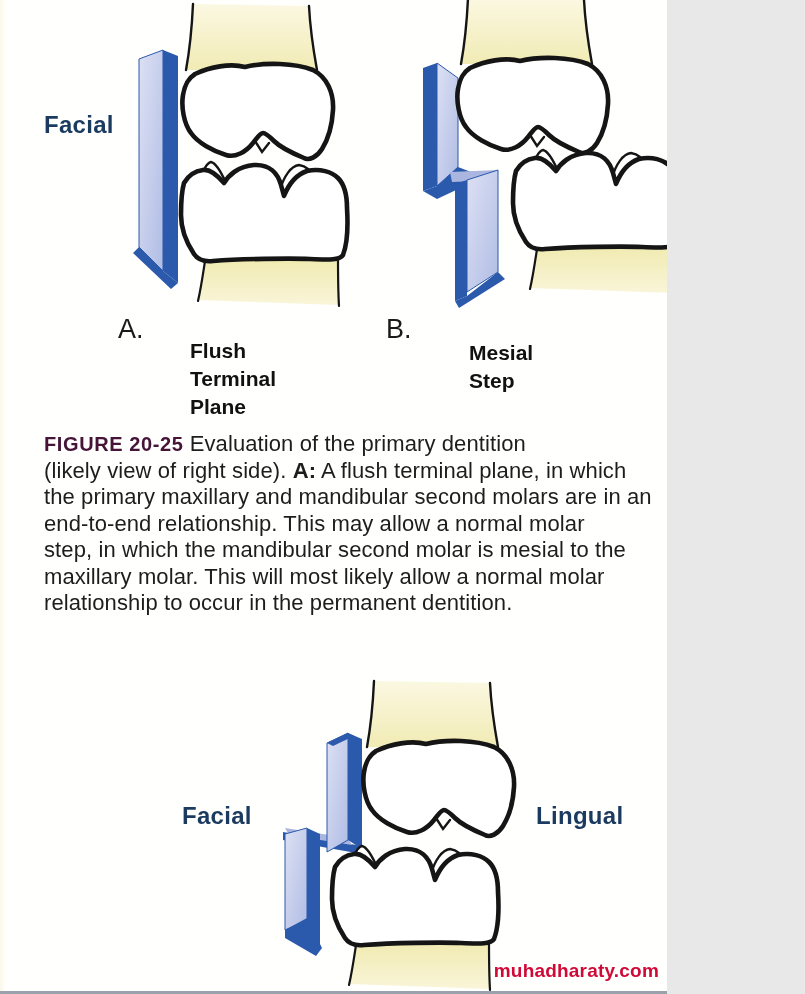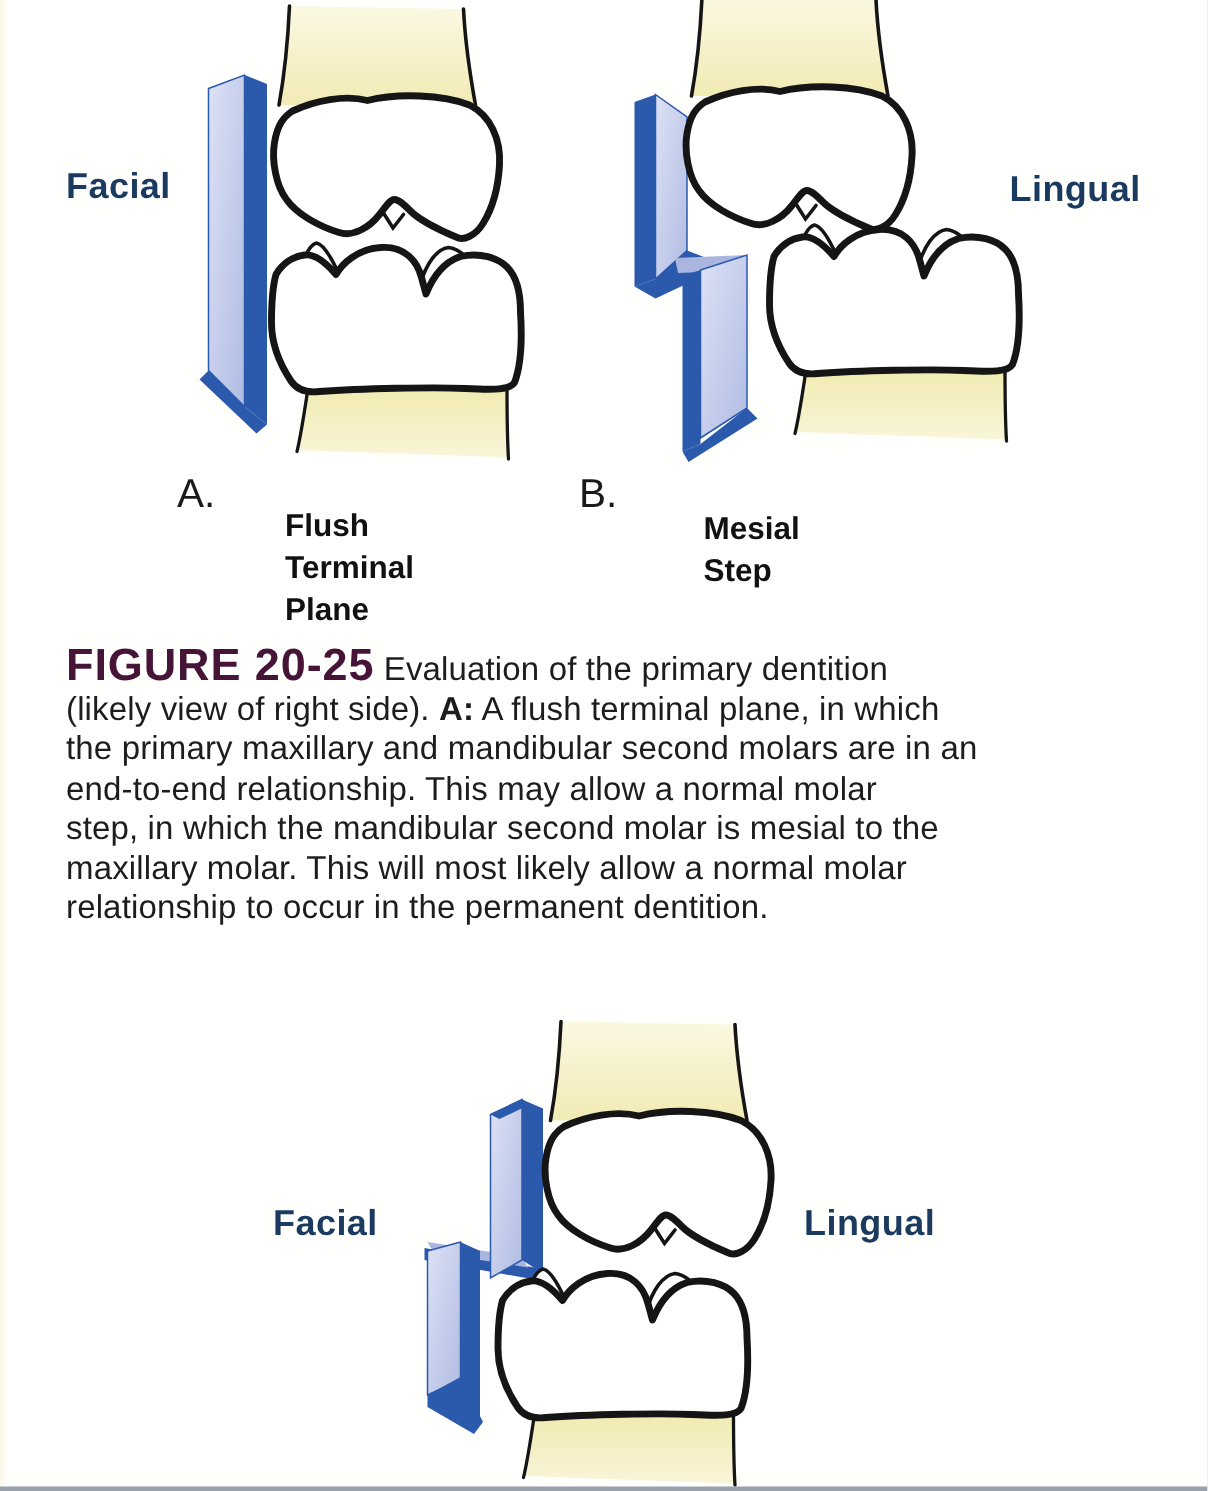--- a/index.html
+++ b/index.html
@@ -1,29 +1,29 @@
 <!DOCTYPE html>
 <html><head>
 <meta charset="utf-8">
 <style>
   html,body{margin:0;padding:0;background:#e8e8e8;}
   .page{
-    position:relative;width:805px;height:994px;overflow:hidden;
+    position:relative;width:667px;height:994px;overflow:hidden;
     background:linear-gradient(90deg,#fbf8e9 0px,#fffffd 6px);
     font-family:"Liberation Sans",sans-serif;
   }
   .side-label{position:absolute;font-weight:700;font-size:24px;color:#1b3a5f;letter-spacing:.3px;}
   .letter-label{position:absolute;font-size:27px;color:#1a1a1a;font-weight:400;}
   .diagram-label{
     position:absolute;font-weight:700;font-size:21px;color:#111;
     text-align:left;line-height:28px;white-space:pre-line;width:120px;
   }
   .caption{position:absolute;left:44px;top:431px;width:730px;color:#1d1d1d;}
   .caption div{font-size:22px;line-height:26.5px;white-space:nowrap;letter-spacing:.1px;}
-  .cap-fig{font-weight:700;color:#451437;font-size:30px;letter-spacing:.6px;}
+  .cap-fig{font-weight:700;color:#451437;font-size:20px;letter-spacing:.6px;}
   .cap-b{font-weight:700;}
   .watermark{position:absolute;right:8px;top:960px;font-weight:700;font-size:19px;color:#d00a38;letter-spacing:.2px;}
   .bottom-line{position:absolute;left:0;right:0;bottom:0;height:3px;background:#9aa1ab;}
   .art{position:absolute;left:0;top:0;}
 </style>
 </head>
 <body>
 
 <div class="page">
 
@@ -118,14 +118,15 @@
       <div><span>the primary maxillary and mandibular second molars are in an</span></div>
       <div><span>end-to-end relationship. This may allow a normal molar</span></div>
       <div><span>step, in which the mandibular second molar is mesial to the</span></div>
       <div><span>maxillary molar. This will most likely allow a normal molar</span></div>
       <div><span>relationship to occur in the permanent dentition.</span></div>
     </div>
 
   <div class="side-label" style="left:182px;top:802px">Facial</div>
   <div class="side-label" style="left:536px;top:802px">Lingual</div>
 
+  <div class="watermark">muhadharaty.com</div>
   <div class="bottom-line"></div>
 </div>
 
 </body></html>

